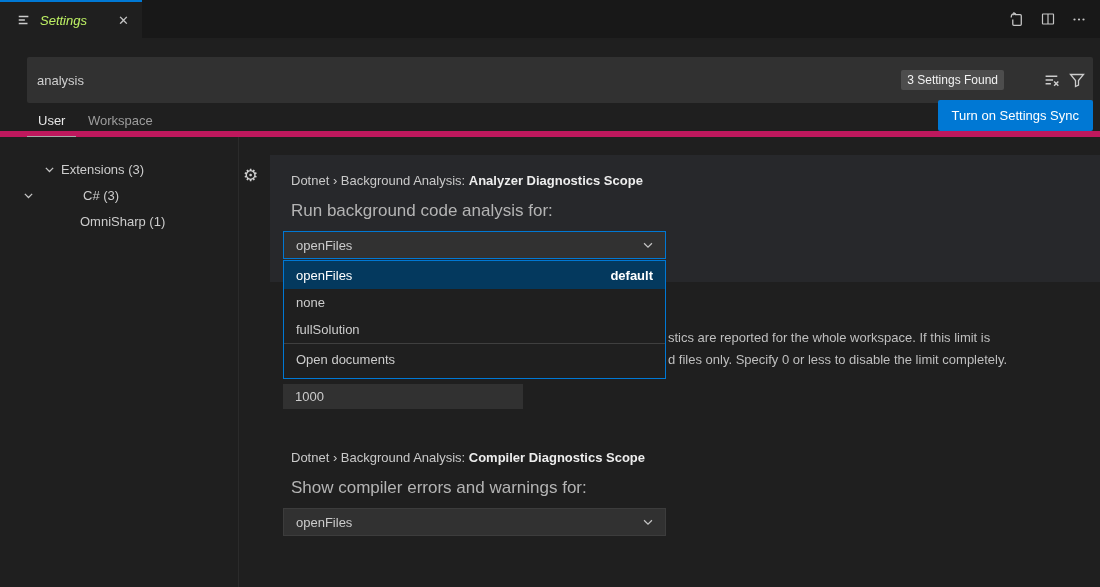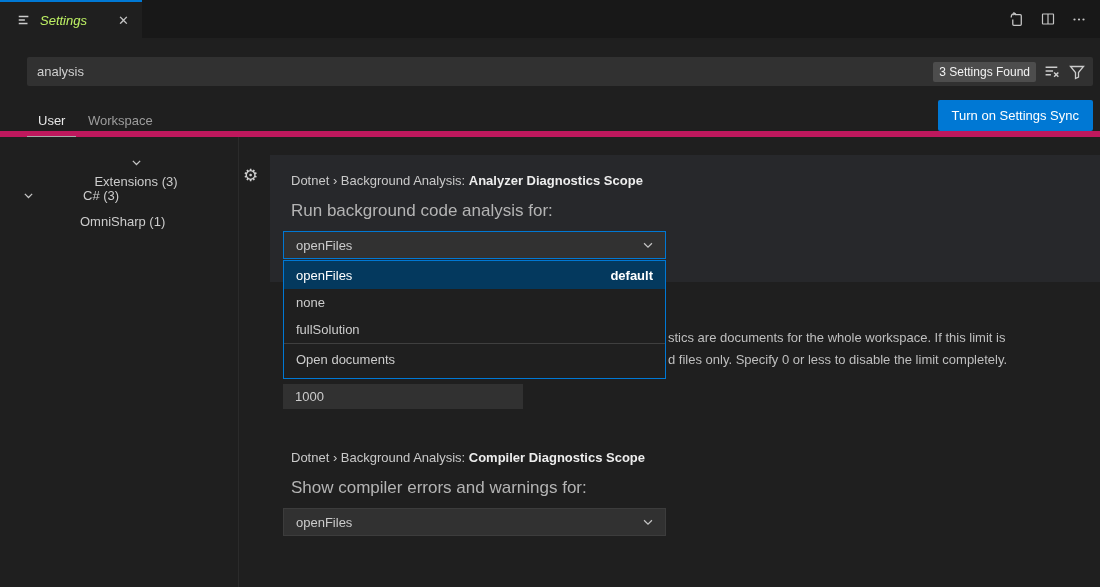--- a/index.html
+++ b/index.html
@@ -19,22 +19,22 @@
     border-top:2px solid #0078d4; display:flex; align-items:center; gap:9px; padding-left:17px;
     cursor:pointer;
   }
   .tab-label { color:#bef264;font-style:italic; }
   .tab-close { margin-left:auto; margin-right:10px; color:#c5c5c5; font-size:13px; line-height:1; padding:2px 3px; border-radius:3px; }
   .editor-actions { position:absolute; right:10px; top:0; height:38px; display:flex; align-items:center; gap:9px; color:#c5c5c5; }
   .editor-actions .act { padding:3px; border-radius:4px; }
 
   
   .search-box {
-    position:absolute; left:27px; top:57px; width:1066px; height:29px;
-    background:#313131; border-radius:2px; display:flex; align-items:center; padding:0 8px 0 10px;
+    position:absolute; left:27px; top:57px; width:1066px; height:46px;
+    background:#313131; border-radius:2px; display:flex; align-items:center; padding:0 8px 0 10px;gap:32px;
   }
   .search-box input {
     flex:1; background:transparent; border:none; outline:none;
     color:#cfcfcf; font-family:inherit; font-size:13px;
   }
   .results-badge {
     background:#4d4d4d; color:#f2f2f2; font-size:12px; padding:3px 6px; border-radius:2px;
     margin-right:8px; white-space:nowrap;
   }
   .search-icons { display:flex; align-items:center; gap:8px; color:#cccccc; }
@@ -48,21 +48,21 @@
     position:absolute; right:7px; top:0; height:31px; padding:0 14px;
     background:#0078d4; color:#ffffff; border:none; border-radius:2px;
     font-family:inherit; font-size:13px; cursor:pointer;
   }
 
   
   .v-divider { position:absolute; left:238px; top:137px; width:1px; height:450px; background:#2b2b2b; }
   .toc { position:absolute; left:0; top:156px; width:238px; }
   .toc-row { height:26px; display:flex; align-items:center; gap:5px; color:#cccccc; cursor:pointer; }
   .toc-row .chev { color:#c5c5c5; }
-  .toc-row.lvl0 { padding-left:34px;flex-direction:column; }
+  .toc-row.lvl0 { padding-left:43px; }
   .toc-row.lvl1 { padding-left:22px;gap:48px; }
   .toc-row.lvl2 { padding-left:80px; }
 
   
   .gear { position:absolute; left:243px; top:165px; font-size:17px; color:#cfcfcf; cursor:pointer; }
   .row-highlight { position:absolute; left:270px; top:155px; width:830px; height:127px; background:#27282b; }
 
   .setting-title { position:absolute; font-size:13px; color:#c9c9c9; }
   .setting-title .em { font-weight:700; color:#ededed; }
   .setting-desc { position:absolute; font-size:17px; color:#b4b4b4; }
@@ -193,21 +193,21 @@
 
   <div class="select-box focused" style="left:283px; top:231px;">
     <span>openFiles</span>
     <span class="chev">
       <svg width="14" height="14" viewBox="0 0 16 16" fill="none" stroke="currentColor" stroke-width="1.4">
           <path d="M3.5 6l4.5 4.5L12.5 6"></path>
         </svg>
     </span>
   </div>
 
-  <div class="frag" style="top:330px;">stics are documents for the whole workspace. If this limit is</div>
+  <div class="frag" style="top:330px;">stics are reported for the whole workspace. If this limit is</div>
   <div class="frag" style="top:352px;">d files only. Specify 0 or less to disable the limit completely.</div>
 
   <div class="dropdown">
     <div class="dd-opt selected">
       <span>openFiles</span>
       <span class="dd-tag">default</span>
     </div>
     <div class="dd-opt">
       <span>none</span>
     </div>

